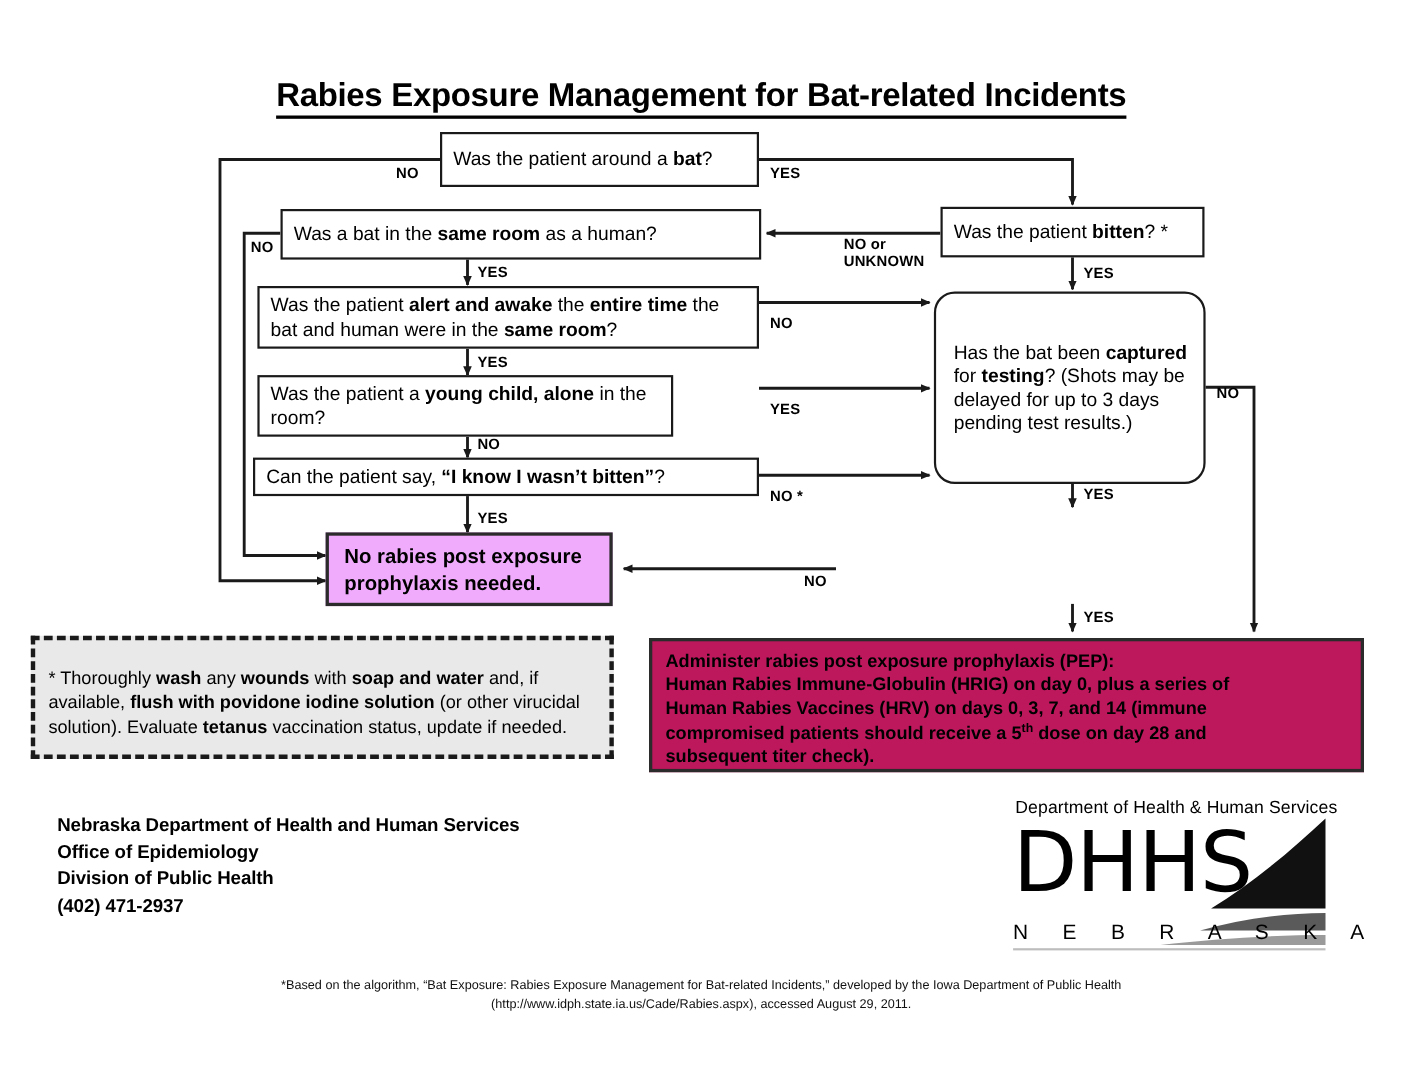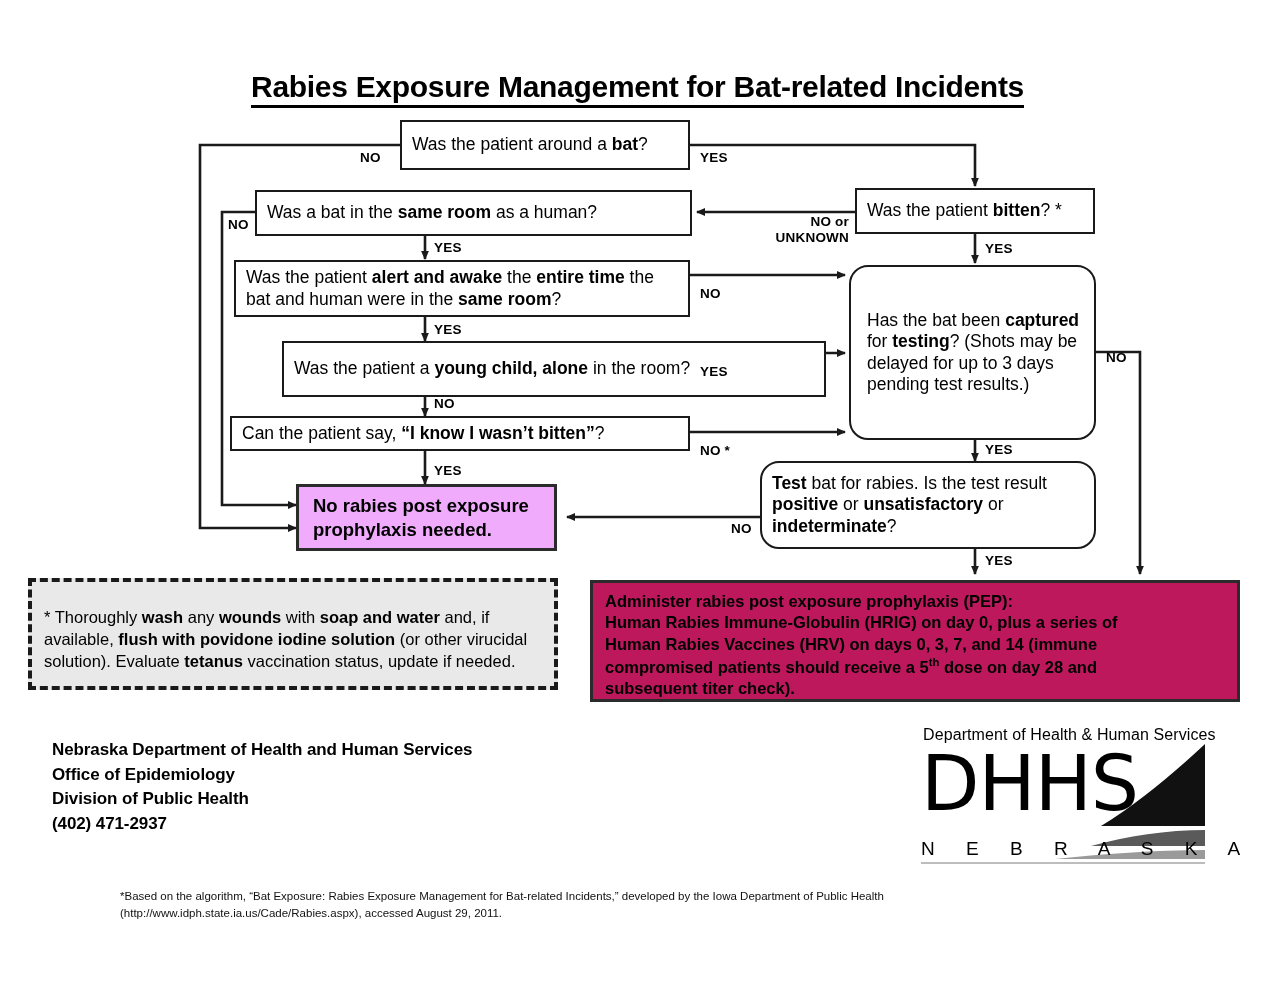--- a/index.html
+++ b/index.html
@@ -168,20 +168,21 @@
     width: 320px;
     height: 150px;
   }
 
   
   #citation {
     position: absolute;
     left: 120px;
     top: 888px;
     width: 1035px;
+    text-align: center;
     font-size: 11.5px;
     line-height: 1.5;
     color: #111;
   }
 </style>
 </head>
 <body>
 
 <div id="page">
 
@@ -240,43 +241,40 @@
   </div>
 
   <div class="node" style="left:255px; top:190px; width:437px; height:46px;">
     <div>Was a bat in the <b>same room</b> as a human?</div>
   </div>
 
   <div class="node" style="left:234px; top:260px; width:456px; height:57px;">
     <div>Was the patient <b>alert and awake</b> the <b>entire time</b> the bat and human were in the <b>same room</b>?</div>
   </div>
 
-  <div class="node" style="left:234px; top:341px; width:544px; height:56px;margin-left:48px;">
+  <div class="node" style="left:234px; top:341px; width:378px; height:56px;">
     <div>Was the patient a <b>young child, alone</b> in the room?</div>
   </div>
 
   <div class="node" style="left:230px; top:416px; width:460px; height:35px;">
     <div>Can the patient say, <b>“I know I wasn’t bitten”</b>?</div>
   </div>
 
   <div class="node tall" style="left:849px; top:265px; width:247px; height:175px; padding-left:16px;">
     <div>Has the bat been <b>captured</b> for <b>testing</b>? (Shots may be delayed for up to 3 days pending test results.)</div>
   </div>
 
-  <div class="node tall" style="left:760px; top:461px; width:336px; height:88px;">
-    <div><b>Test</b> bat for rabies. Is the test result <b>positive</b> or <b>unsatisfactory</b> or <b>indeterminate</b>?</div>
-  </div>
 
   <div class="node grey outcome" style="left:296px; top:484px; width:261px; height:67px; padding-left:14px;">
     <div>No rabies post exposure prophylaxis needed.</div>
   </div>
 
   <div class="elabel" style="left:360px; top:150px;">NO</div>
   <div class="elabel" style="left:700px; top:150px;">YES</div>
-  <div class="elabel" style="left:767px; top:214px; text-align:right; width:82px;">NO or
+  <div class="elabel" style="left:767px; top:214px; width:82px;">NO or
 UNKNOWN</div>
   <div class="elabel" style="left:985px; top:241px;">YES</div>
   <div class="elabel" style="left:228px; top:217px;">NO</div>
   <div class="elabel" style="left:434px; top:240px;">YES</div>
   <div class="elabel" style="left:700px; top:286px;">NO</div>
   <div class="elabel" style="left:434px; top:322px;">YES</div>
   <div class="elabel" style="left:700px; top:364px;">YES</div>
   <div class="elabel" style="left:434px; top:396px;">NO</div>
   <div class="elabel" style="left:700px; top:443px;">NO *</div>
   <div class="elabel" style="left:434px; top:463px;">YES</div>

